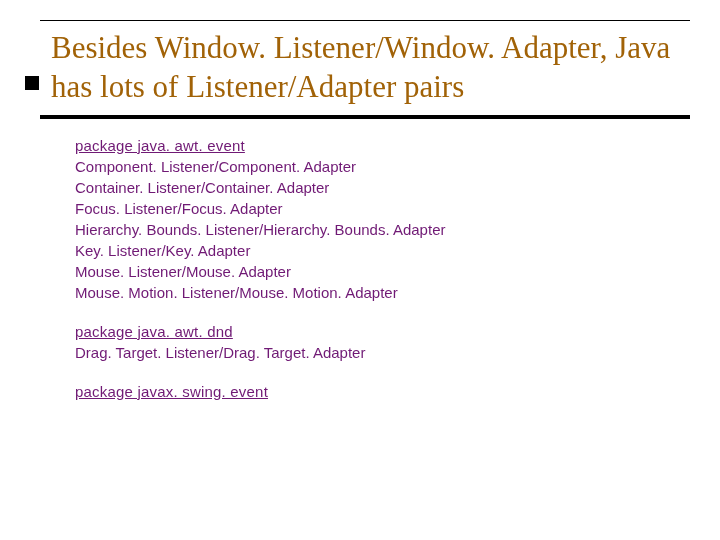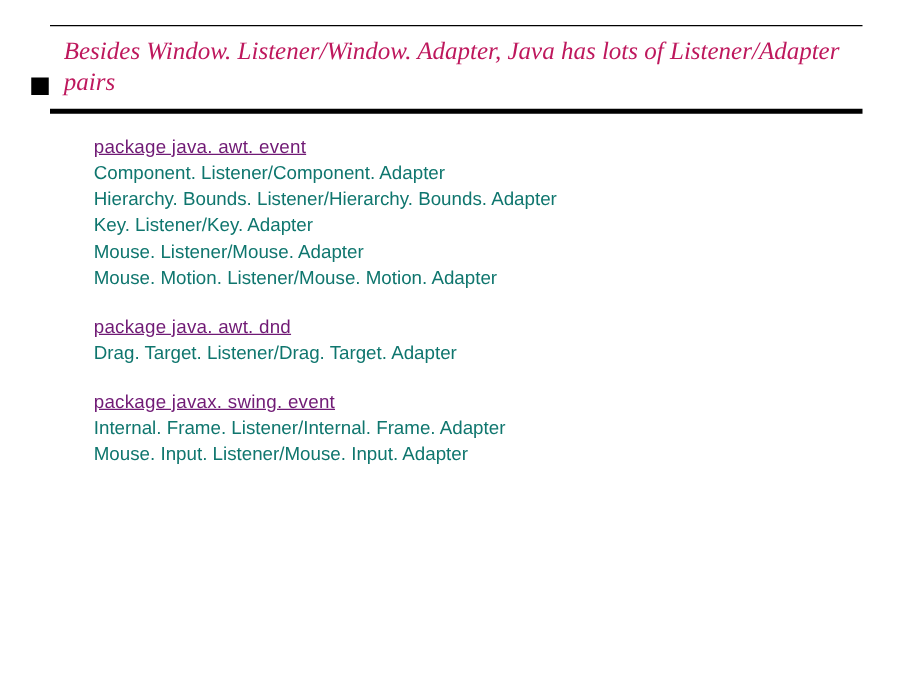--- a/index.html
+++ b/index.html
@@ -29,25 +29,24 @@
     .title-square {
       width: 14px;
       height: 14px;
       background: #000;
       margin-right: 12px;
       margin-top: 30px;
       flex-shrink: 0;
     }
     .title-text {
       font-family: "Times New Roman", Times, serif;
-      font-size: 20px;
+      font-size: 31px;
       font-weight: 400;
       line-height: 1.25;
-      color: #be185d;
-      font-style: italic;
+      color: #a16207;
     }
     .thick-line {
       height: 4px;
       background: #000;
       margin-left: 15px;
       margin-bottom: 18px;
     }
     .content {
       padding-left: 50px;
     }
@@ -58,51 +57,49 @@
       text-decoration: underline;
       margin-bottom: 2px;
       letter-spacing: 0.2px;
     }
     .pair-list {
       margin-bottom: 20px;
     }
     .pair-item {
       font-family: Arial, sans-serif;
       font-size: 15px;
-      color: #0f766e;
+      color: #701a75;
       line-height: 1.4;
     }
   </style>
 </head>
 <body>
 
 <div class="top-thin-line"></div>
 
 <div class="title-block">
   <div class="title-square"></div>
   <div class="title-text">Besides Window. Listener/Window. Adapter, Java has lots of Listener/Adapter  pairs</div>
 </div>
 
 <div class="thick-line"></div>
 
 <div class="content">
 
   <div class="package-heading">package java. awt. event</div>
   <div class="pair-list">
     <div class="pair-item">Component. Listener/Component. Adapter</div>
+    <div class="pair-item">Container. Listener/Container. Adapter</div>
+    <div class="pair-item">Focus. Listener/Focus. Adapter</div>
     <div class="pair-item">Hierarchy. Bounds. Listener/Hierarchy. Bounds. Adapter</div>
     <div class="pair-item">Key. Listener/Key. Adapter</div>
     <div class="pair-item">Mouse. Listener/Mouse. Adapter</div>
     <div class="pair-item">Mouse. Motion. Listener/Mouse. Motion. Adapter</div>
   </div>
 
   <div class="package-heading">package java. awt. dnd</div>
   <div class="pair-list">
     <div class="pair-item">Drag. Target. Listener/Drag. Target. Adapter</div>
   </div>
 
   <div class="package-heading">package javax. swing. event</div>
-  <div class="pair-list">
-    <div class="pair-item">Internal. Frame. Listener/Internal. Frame. Adapter</div>
-    <div class="pair-item">Mouse. Input. Listener/Mouse. Input. Adapter</div>
-  </div>
 
 </div>
 
 </body></html>

